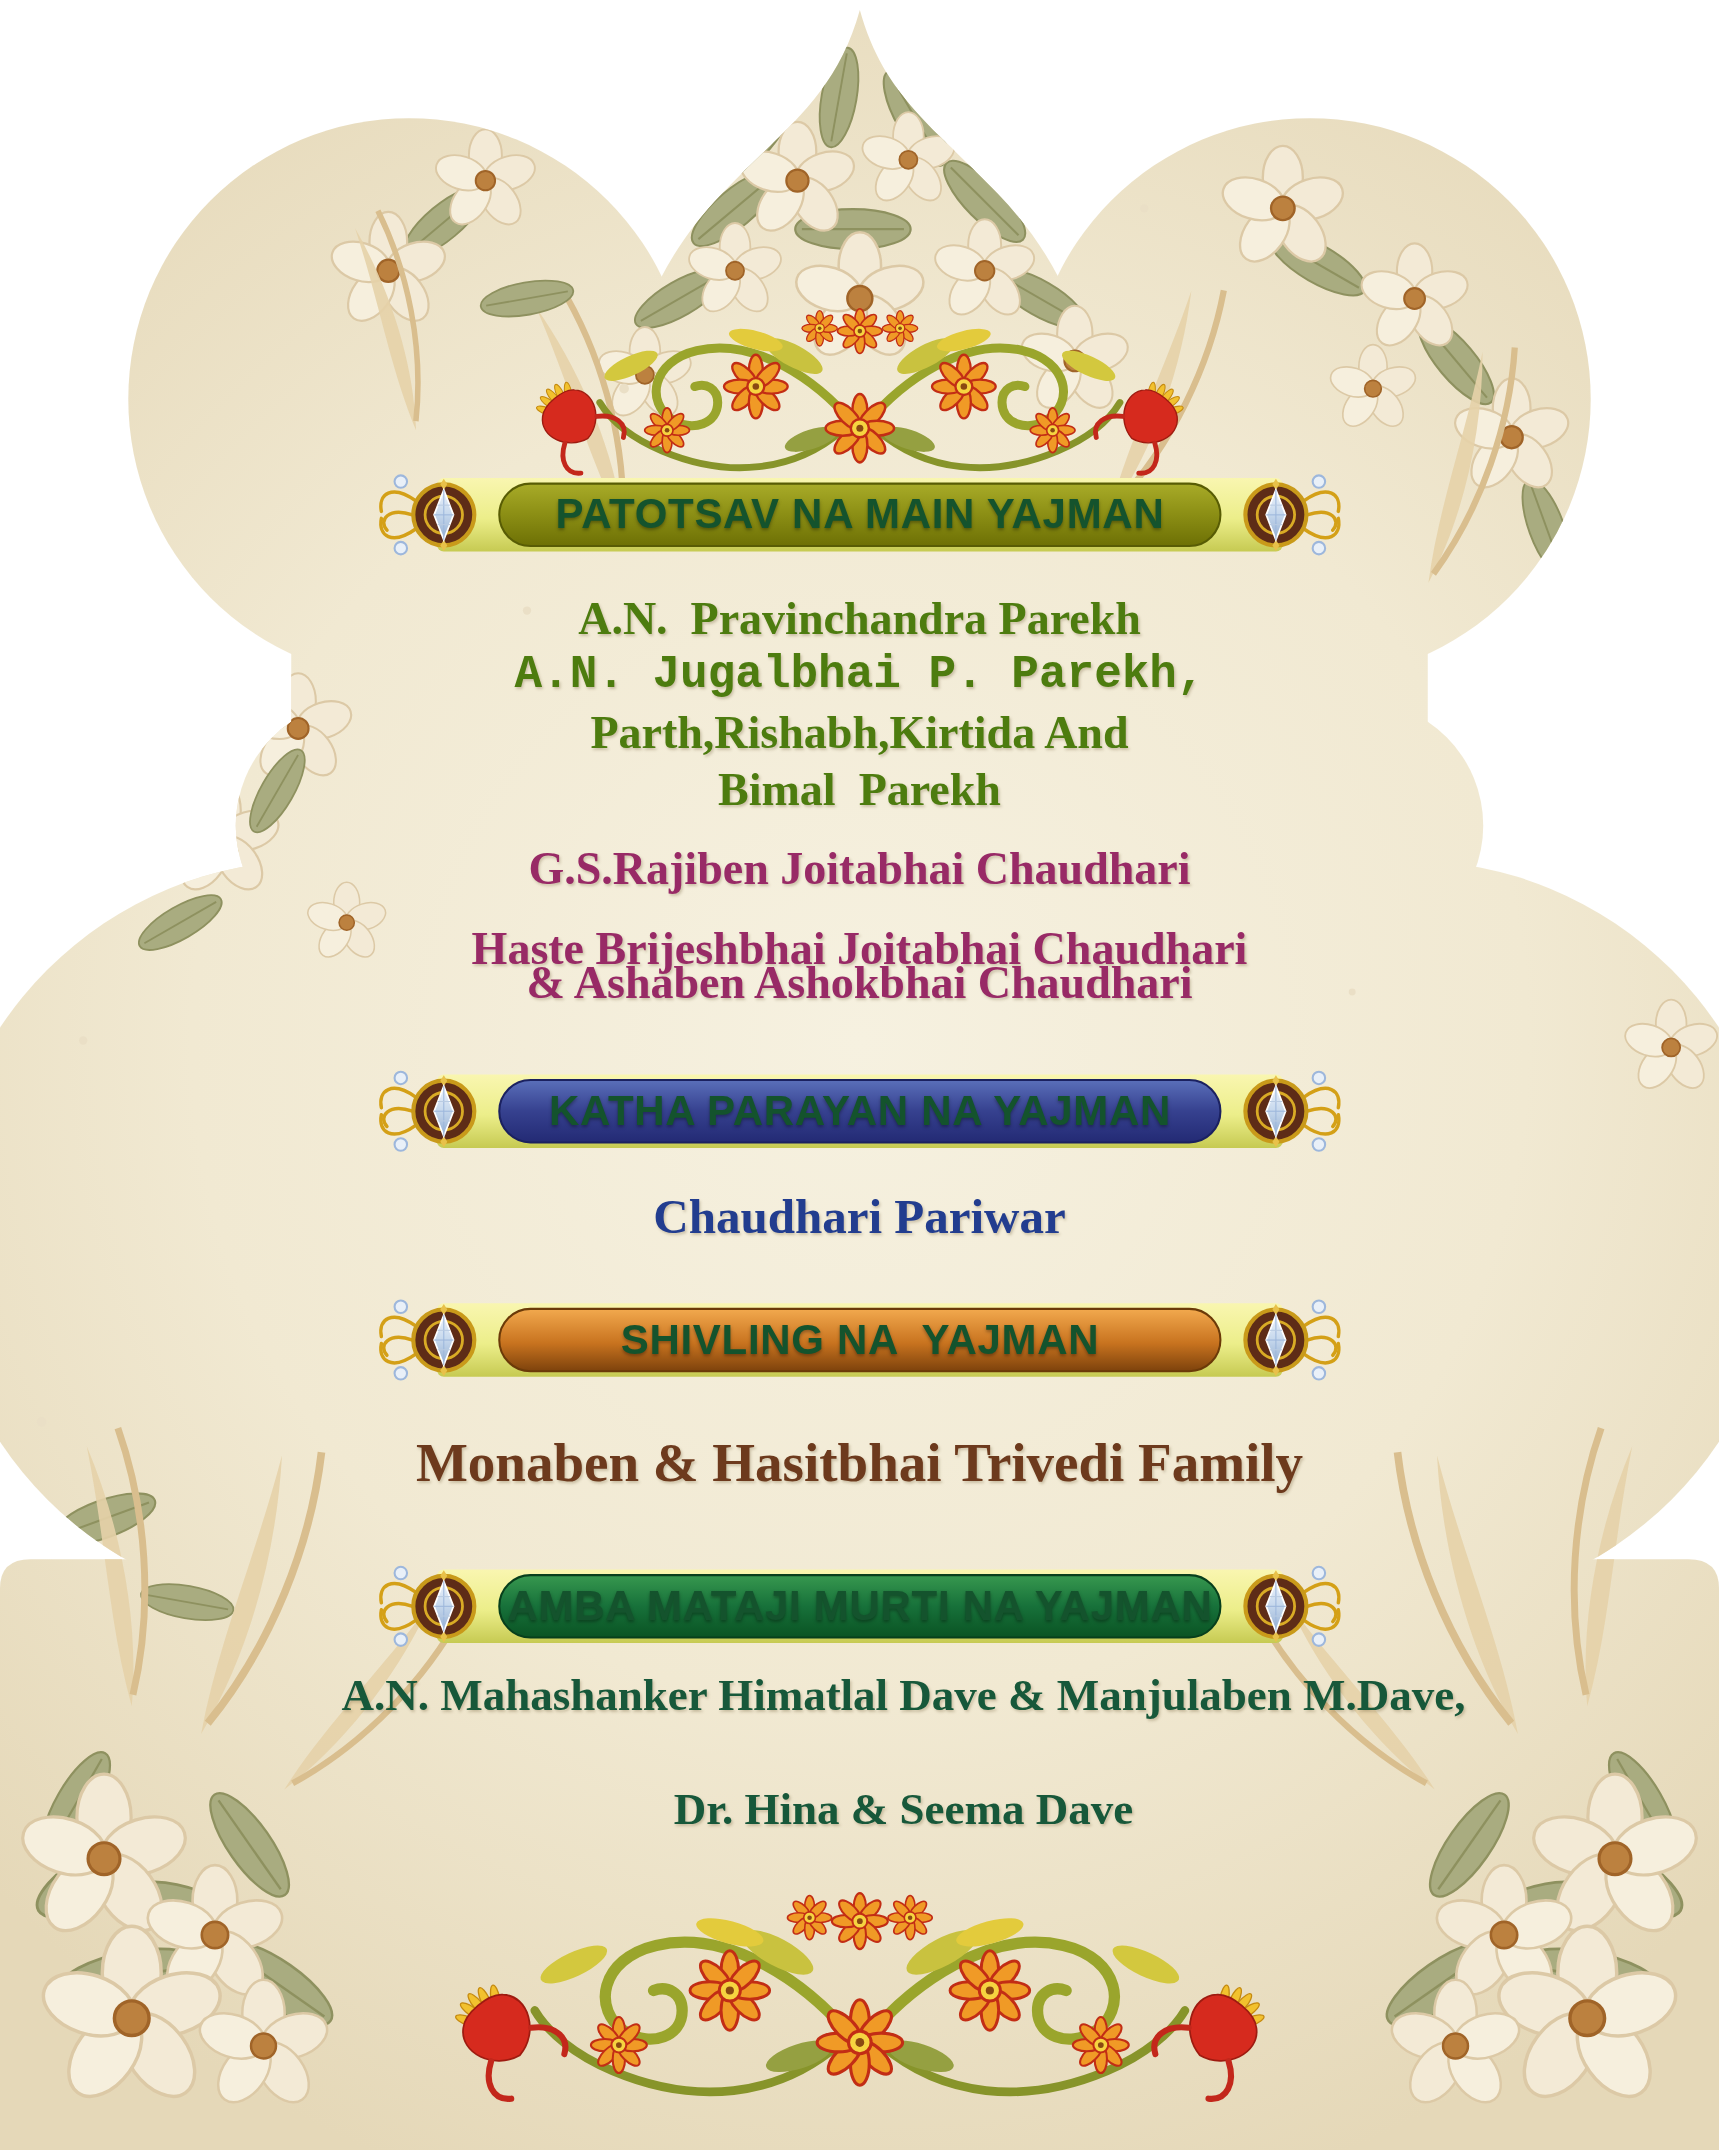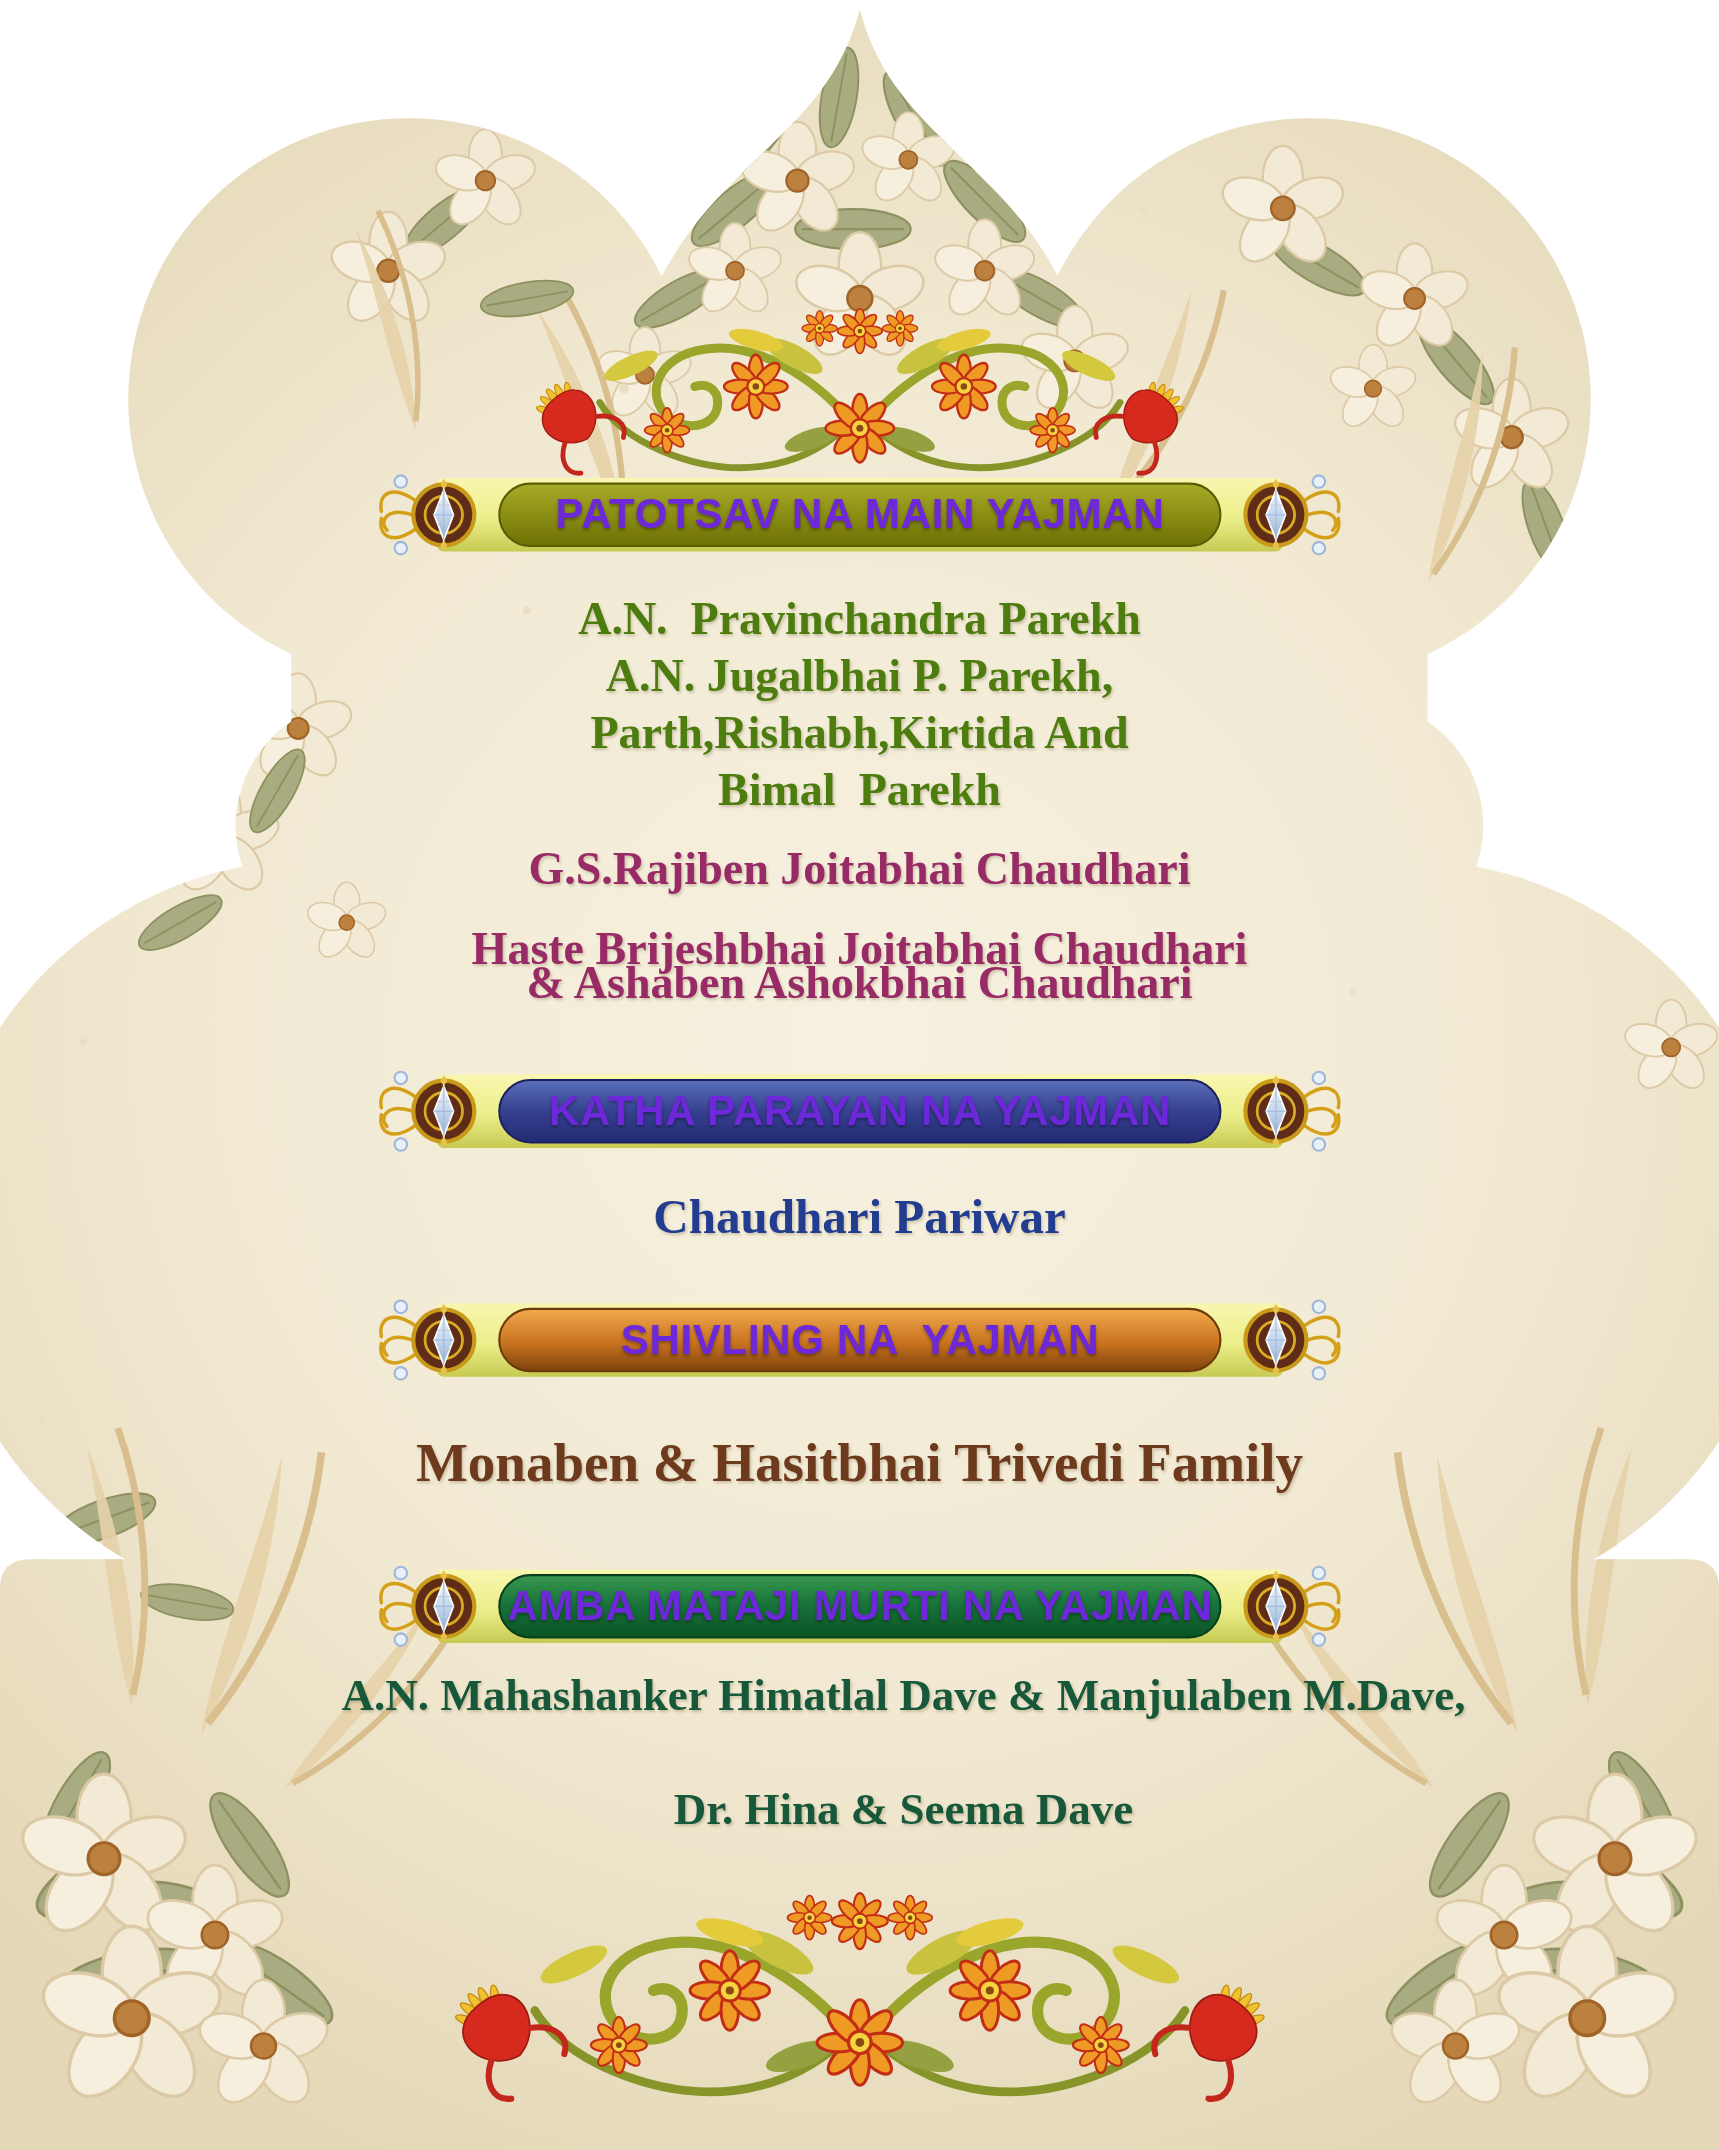--- a/index.html
+++ b/index.html
@@ -4,26 +4,26 @@
 <style>
   html,body{margin:0;padding:0;background:#ffffff;}
   #stage{position:relative;width:1719px;height:2151px;background:#ffffff;overflow:hidden;
          font-family:"Liberation Sans",sans-serif;}
   #art{position:absolute;left:0;top:0;width:1719px;height:2151px;}
   .txt{position:absolute;left:0;width:1719px;text-align:center;white-space:pre;
        font-family:"Liberation Serif",serif;font-weight:bold;
        text-shadow:1.4px 2.1px 2.8px rgba(110,90,50,.30);}
   .banner-label{position:absolute;left:430px;width:860px;text-align:center;white-space:pre;
        font-family:"Liberation Sans",sans-serif;font-weight:700;font-size:42px;line-height:62px;
-       height:62px;color:#6d28d9;text-shadow:0 2.1px 3.5px rgba(0,0,0,.35);letter-spacing:0.7px;}
+       height:62px;color:#14532d;text-shadow:0 2.1px 3.5px rgba(0,0,0,.35);letter-spacing:0.7px;}
   
   .bl-0{top:483px;} .bl-1{top:1080px;} .bl-2{top:1309px;} .bl-3{top:1575px;}
   
   .olive{color:#4d7c0f;font-size:46px;}
-  .n0{top:592px;} .n1{top:649px;} .n2{top:706px;text-align:center;} .n3{top:763px;}
+  .n0{top:592px;} .n1{top:649px;font-family:Liberation Mono, monospace;} .n2{top:706px;text-align:center;} .n3{top:763px;}
   
   .maroon{color:#982a66;font-size:46px;}
   .m0{top:842px;} .m1{top:922px;} .m2{top:956px;}
   .blue{color:#223d8f;font-size:49px;top:1188px;}
   .brown{color:#6d3a1d;font-size:55px;top:1431px;}
   .green{color:#17583a;font-size:45px;padding-left:44px;}
   .d0{top:1669px;} .d1{top:1726px;} .d2{top:1783px;}
 </style>
 </head>
 <body>

